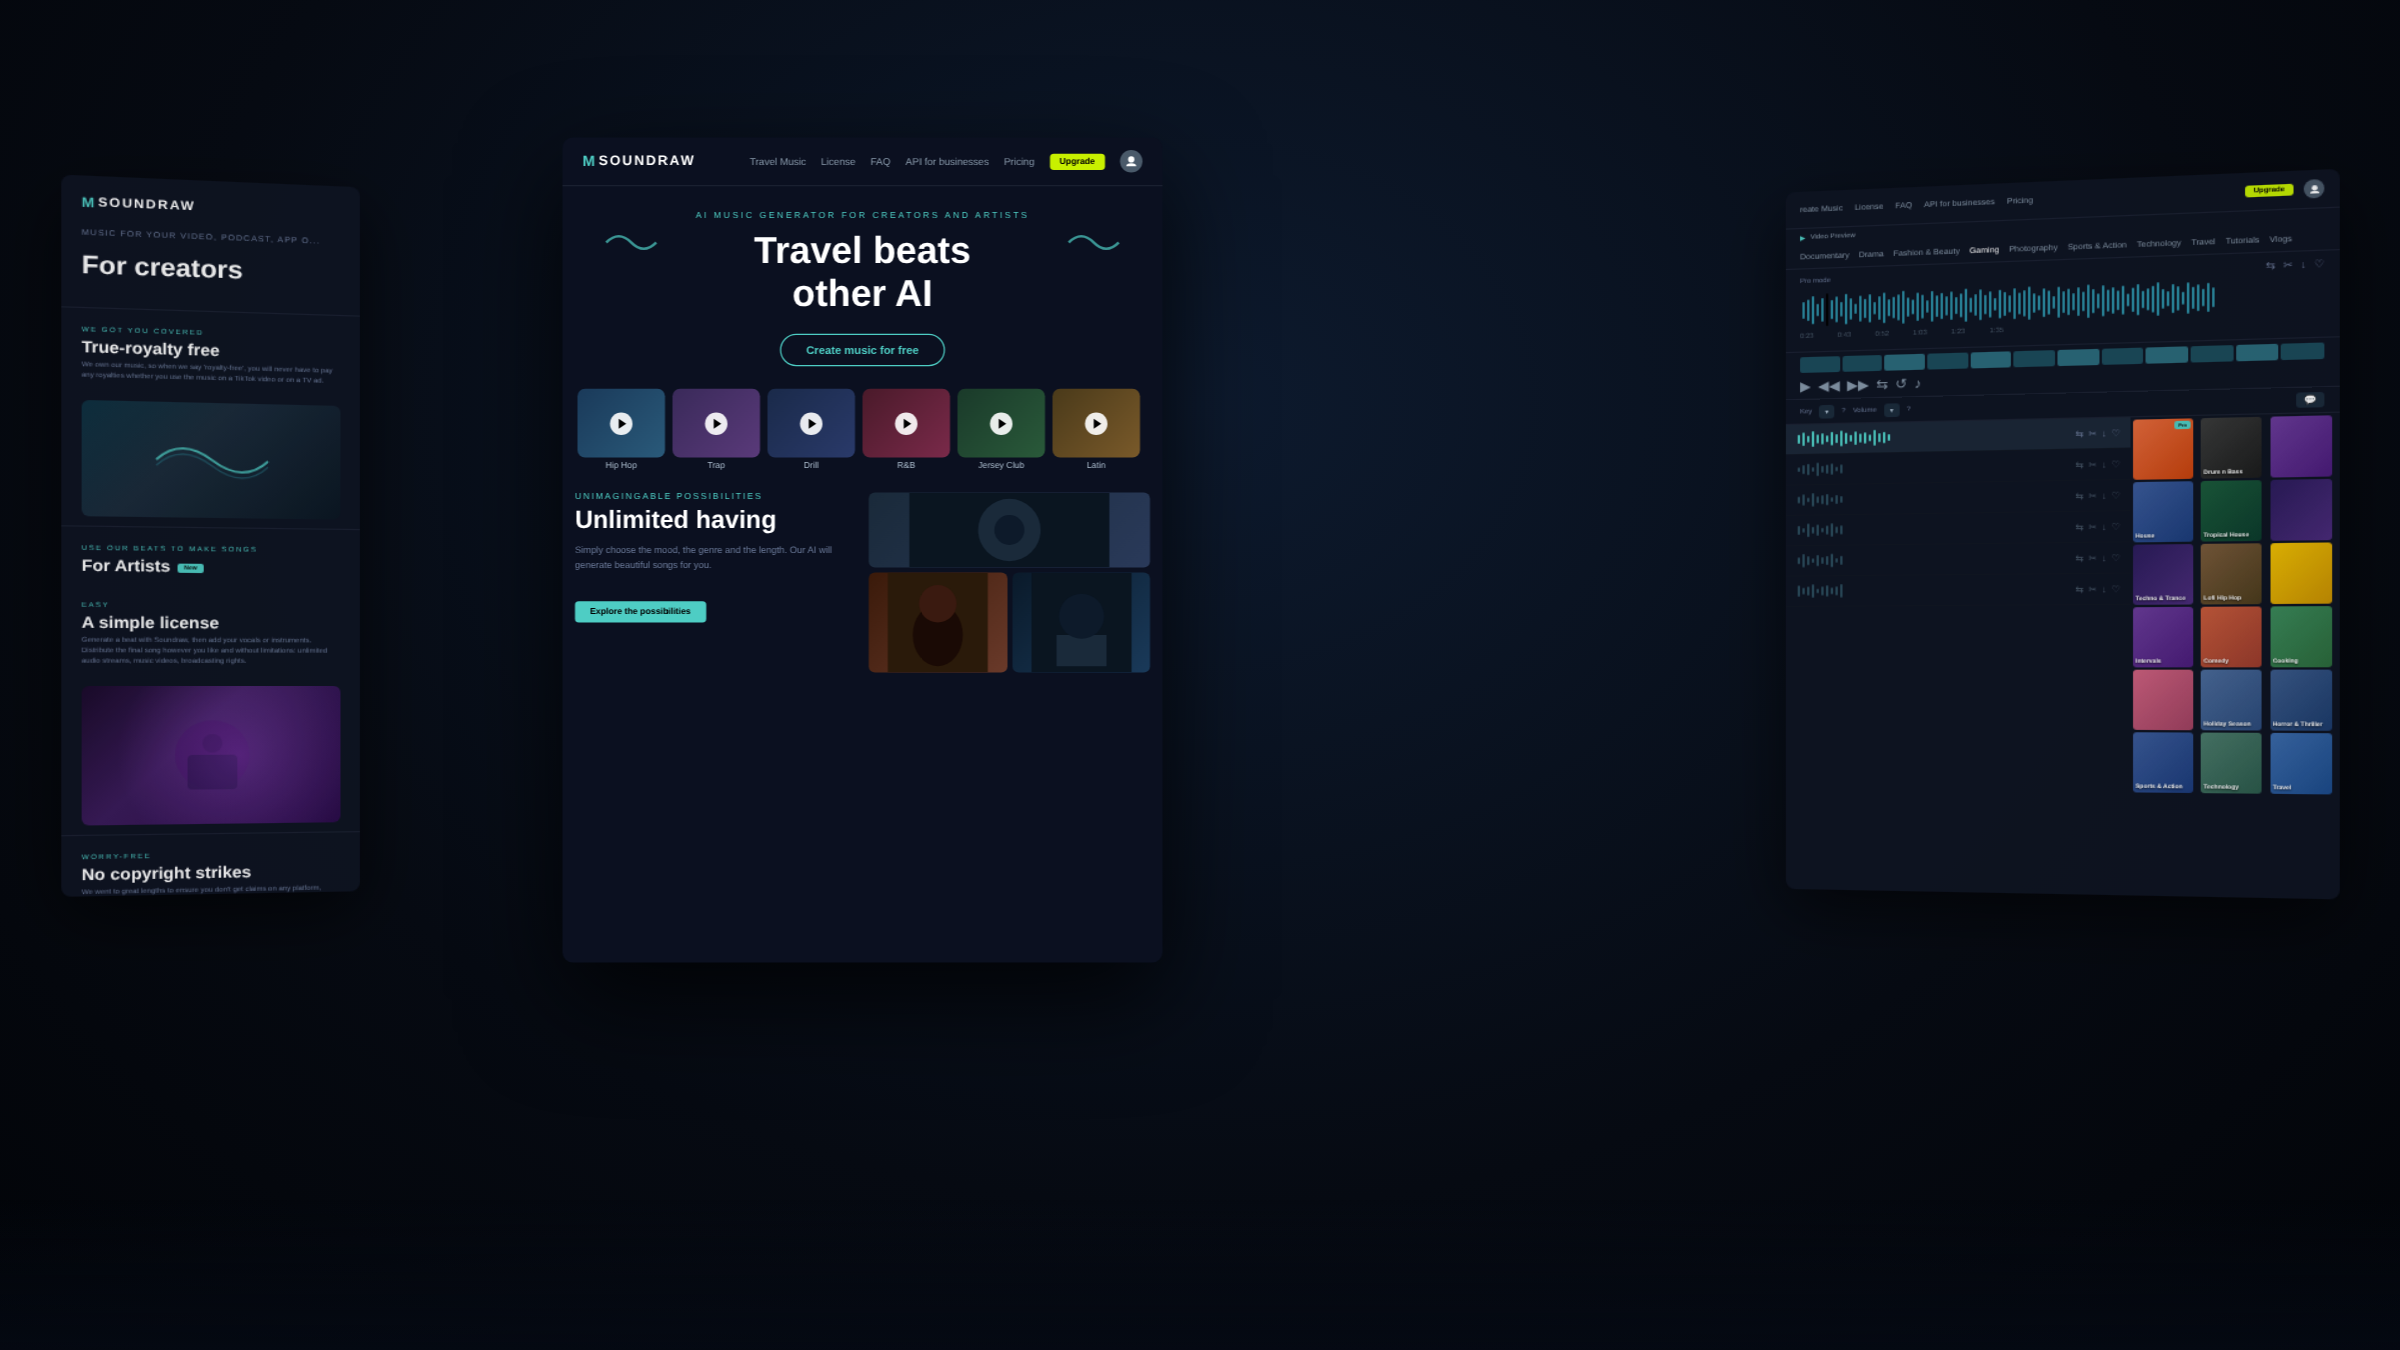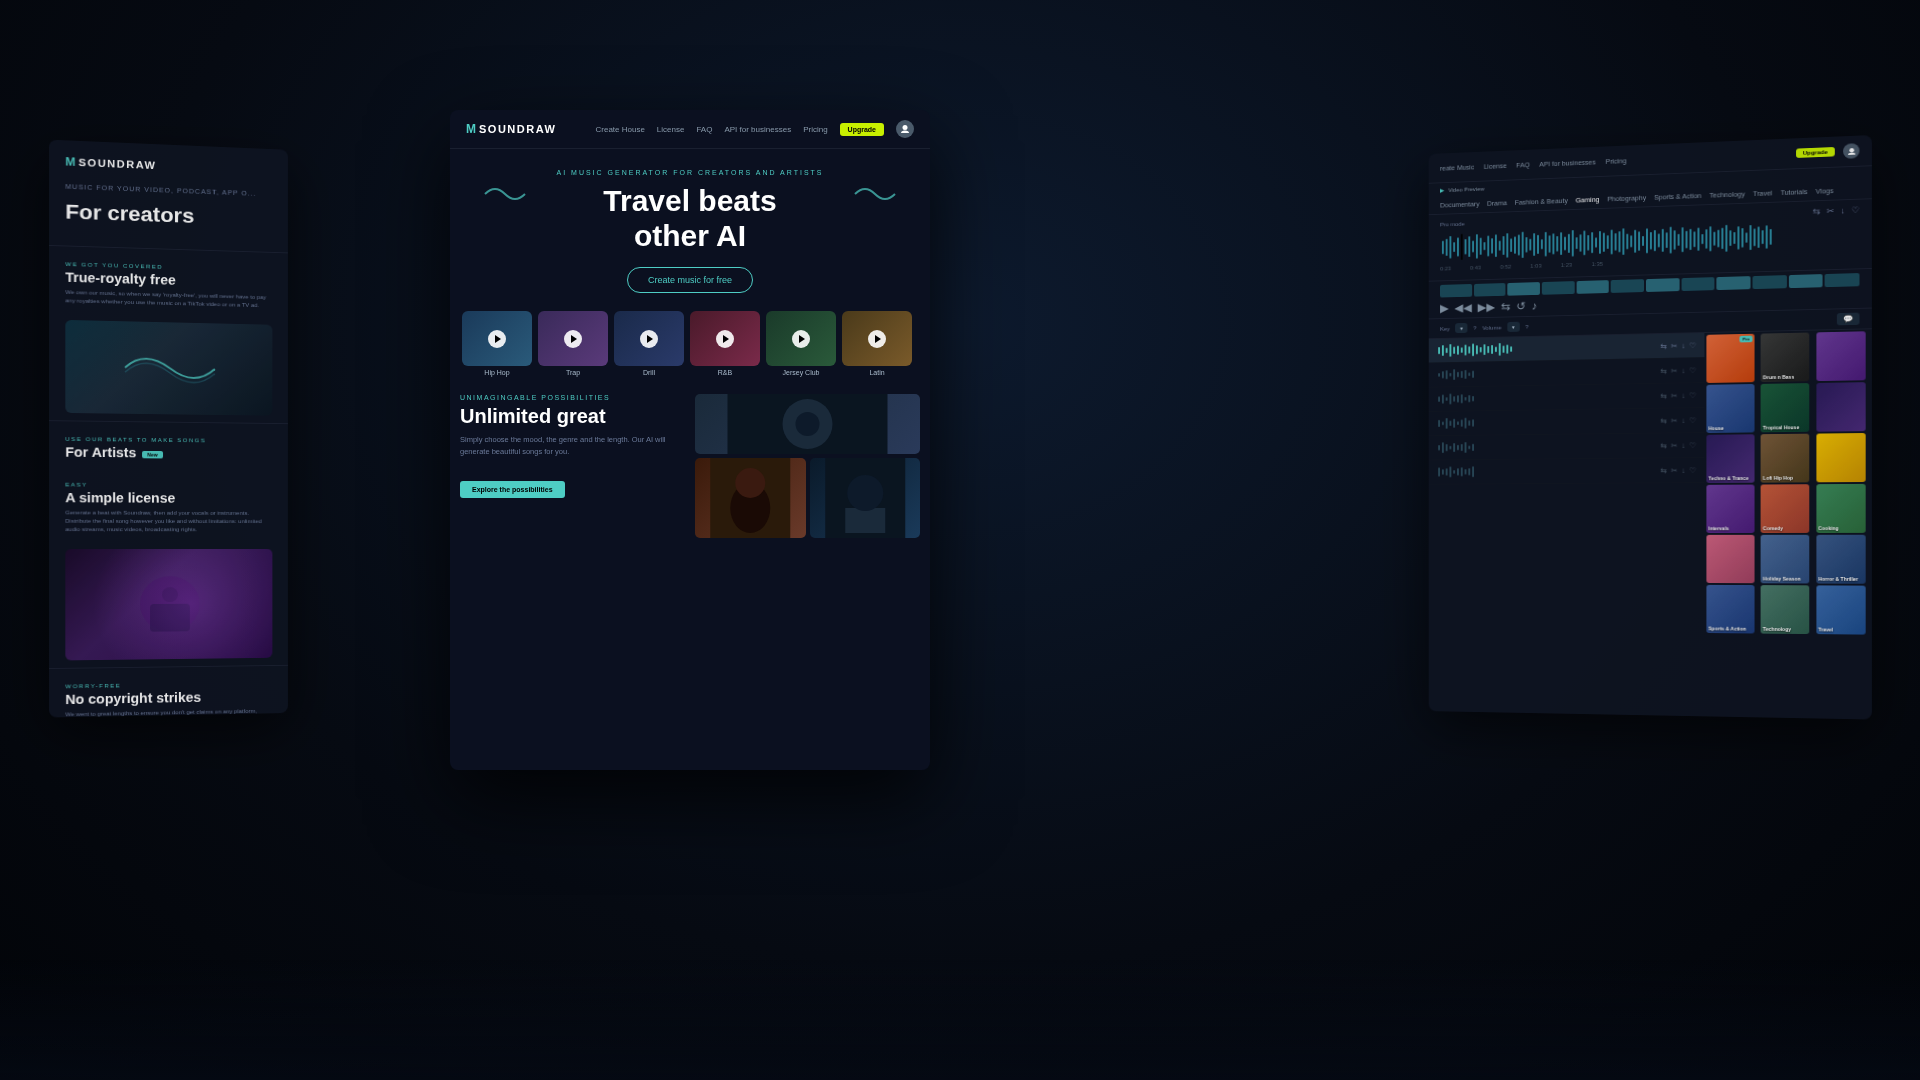--- a/index.html
+++ b/index.html
@@ -204,21 +204,21 @@
       margin-bottom: 14px;
     }
     .center-hero-btn {
       background: transparent;
       border: 1.5px solid #4ecdc4;
       color: #4ecdc4;
       font-size: 9px;
       padding: 7px 20px;
       border-radius: 20px;
       cursor: pointer;
-      font-weight: 400;
+      font-weight: 700;
     }
 
     .center-genres {
       display: flex;
       gap: 6px;
       padding: 8px 12px;
       overflow: hidden;
     }
     .center-genre-item {
       flex-shrink: 0;
@@ -500,21 +500,21 @@
 
   <div class="panel-center">
     <div class="center-nav">
       <div class="center-logo">
         <span class="logo-mark">
           <span class="mark">M</span>
           <span class="name">SOUNDRAW</span>
         </span>
       </div>
       <div class="center-nav-links">
-        <span class="center-nav-link">Create House</span>
+        <span class="center-nav-link">Travel Music</span>
         <span class="center-nav-link">License</span>
         <span class="center-nav-link">FAQ</span>
         <span class="center-nav-link">API for businesses</span>
         <span class="center-nav-link">Pricing</span>
         <span class="center-nav-upgrade">Upgrade</span>
         <div class="center-nav-avatar">
           <svg width="10" height="10" viewBox="0 0 10 10">
             <circle cx="5" cy="3.5" r="2.5" fill="#fff"></circle>
             <path d="M 1 9 Q 1 6.5 5 6.5 Q 9 6.5 9 9" fill="#fff"></path>
           </svg>
@@ -574,21 +574,21 @@
         <div class="center-genre-thumb genre-latin">
           <div class="genre-play-btn"></div>
         </div>
         <div class="center-genre-label">Latin</div>
       </div>
     </div>
 
     <div style="display:flex;gap:10px;padding:10px;">
       <div style="flex:1;">
         <div class="center-sec2-label">UNIMAGINGABLE POSSIBILITIES</div>
-        <div class="center-sec2-title">Unlimited great</div>
+        <div class="center-sec2-title">Unlimited having</div>
         <div class="center-sec2-desc">Simply choose the mood, the genre and the length. Our AI will generate beautiful songs for you.</div>
         <div class="center-explore-btn">Explore the possibilities</div>
       </div>
       <div style="flex:1;display:flex;flex-direction:column;gap:4px;">
         <div style="height:60px;border-radius:5px;background:linear-gradient(135deg,#1a2a3a,#2a3a5a);overflow:hidden;">
           <svg width="100%" height="100%" viewBox="0 0 160 60">
             <rect width="160" height="60" fill="#0a1520"></rect>
             <circle cx="80" cy="30" r="25" fill="#1a2a3a"></circle>
             <circle cx="80" cy="30" r="12" fill="#0d1a2a"></circle>
           </svg>

